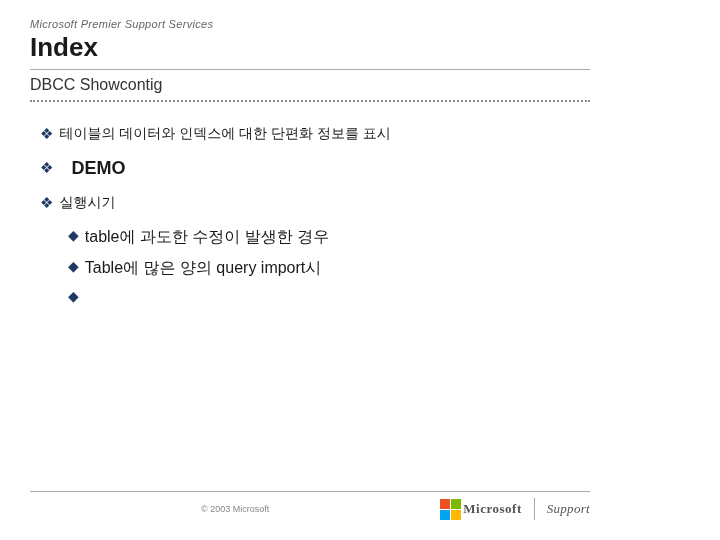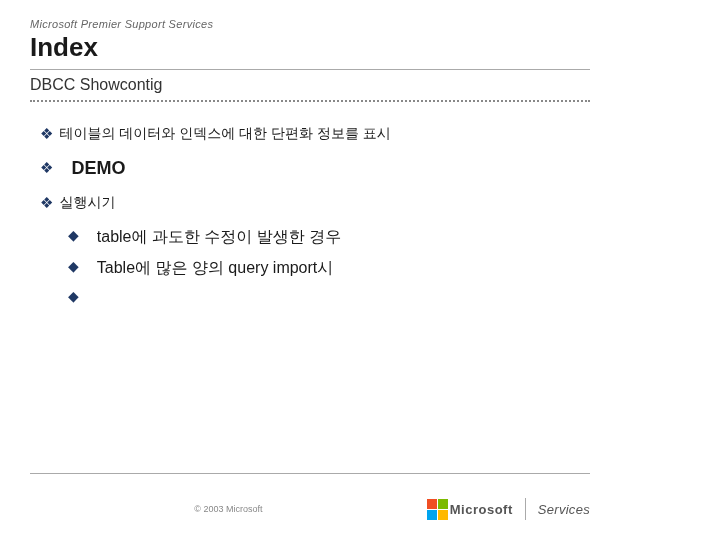--- a/index.html
+++ b/index.html
@@ -97,43 +97,43 @@
       font-size: 14px;
       margin-right: 6px;
       margin-top: 1px;
       flex-shrink: 0;
     }
 
     .sub-bullet-text {
       font-size: 16px;
       color: #1a1a1a;
       line-height: 1.4;
-      margin-left: 12px;
     }
 
     .footer {
       display: flex;
       align-items: center;
       justify-content: space-between;
       border-top: 1px solid #aaa;
-      padding-top: 24px;
+      padding-top: 6px;
       margin-top: auto;
     }
 
     .footer-copyright {
       font-size: 9px;
       color: #888;
       text-align: center;
       flex: 1;
     }
 
     .footer-logo {
       display: flex;
       align-items: center;
       gap: 6px;
+      font-family: Liberation Serif, serif;
     }
 
     .microsoft-logo {
       display: flex;
       align-items: center;
       gap: 2px;
     }
 
     .ms-grid {
       display: grid;
@@ -224,16 +224,16 @@
       <div class="microsoft-logo">
         <div class="ms-grid">
           <div class="ms-cell-1"></div>
           <div class="ms-cell-2"></div>
           <div class="ms-cell-3"></div>
           <div class="ms-cell-4"></div>
         </div>
         <span class="ms-text">Microsoft</span>
       </div>
       <div class="services-divider"></div>
-      <span class="services-text">Services</span>
+      <span class="services-text">Support</span>
     </div>
   </div>
 </div>
 
 </body></html>

